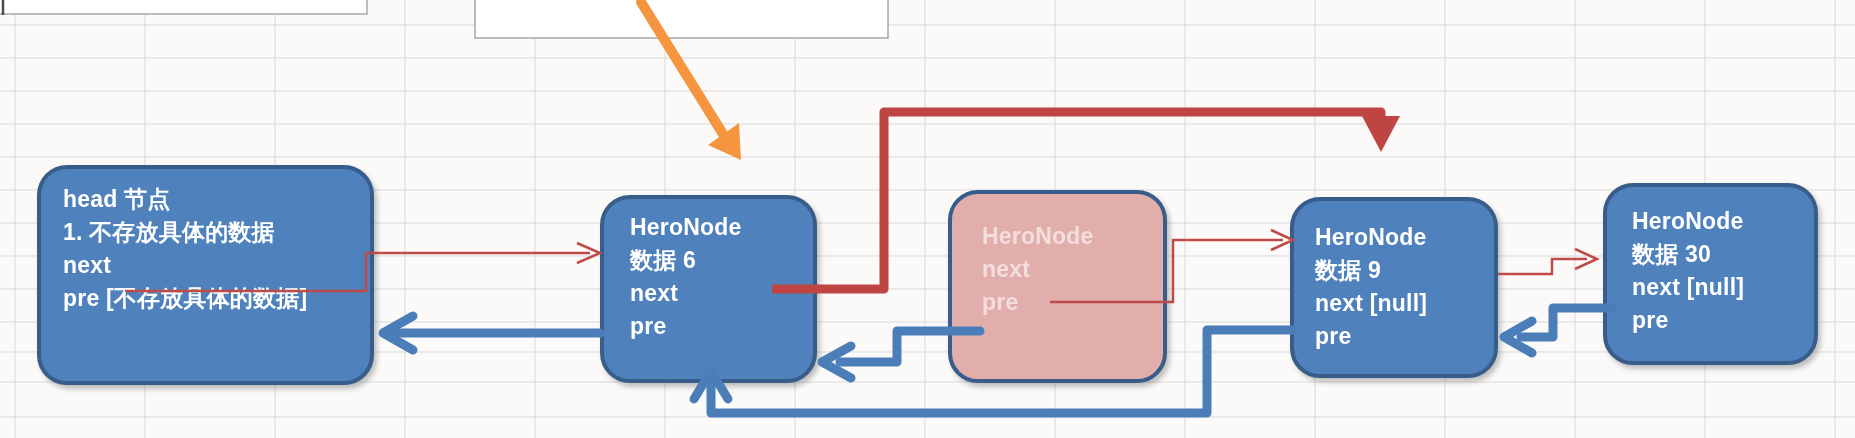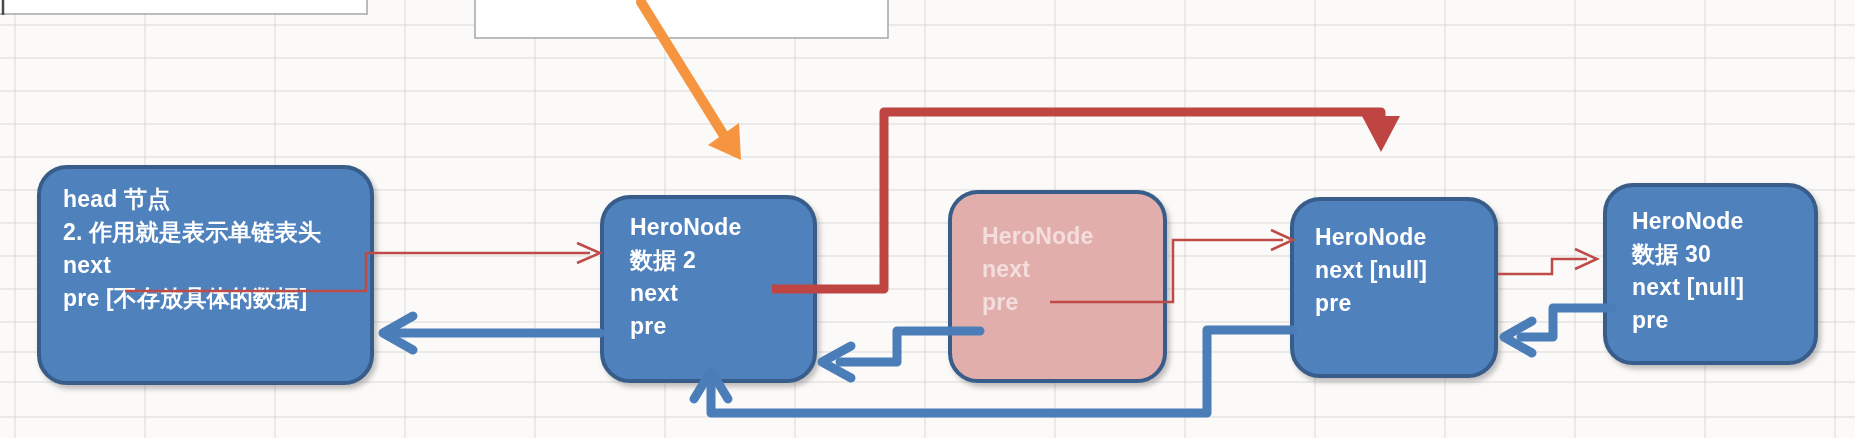--- a/index.html
+++ b/index.html
@@ -70,40 +70,41 @@
       <line class="gridline" x1="0" y1="417" x2="1855" y2="417"></line>
     </g>
     <rect class="whitebox" x="-2" y="-6" width="369" height="20"></rect>
     <rect class="whitebox" x="475" y="-6" width="413" height="44"></rect>
     <line x1="3" y1="0" x2="3" y2="15" stroke="#4a4a4a" stroke-width="2.5"></line>
   </svg>
 
   <div id="node-layer">
     <div class="node" style="left:37px; top:150px; width:337px; height:220px; padding:14px 0 0 22px;">
       <div>head 节点</div>
-      <div>2. 作用就是表示单链表头</div>
+      <div>1. 不存放具体的数据</div>
       <div>next</div>
       <div>pre [不存放具体的数据]</div>
     </div>
 
     <div class="node" style="left:600px; top:180px; width:217px; height:188px; padding:12px 0 0 26px;">
       <div>HeroNode</div>
-      <div>数据 2</div>
+      <div>数据 6</div>
       <div>next</div>
       <div>pre</div>
     </div>
 
     <div class="node pink" style="left:948px; top:175px; width:219px; height:193px; padding:26px 0 0 30px;">
       <div>HeroNode</div>
       <div>next</div>
       <div>pre</div>
     </div>
 
     <div class="node" style="left:1290px; top:182px; width:208px; height:181px; padding:20px 0 0 21px;">
       <div>HeroNode</div>
+      <div>数据 9</div>
       <div>next [null]</div>
       <div>pre</div>
     </div>
 
     <div class="node" style="left:1603px; top:168px; width:215px; height:182px; padding:18px 0 0 25px;">
       <div>HeroNode</div>
       <div>数据 30</div>
       <div>next [null]</div>
       <div>pre</div>
     </div>

